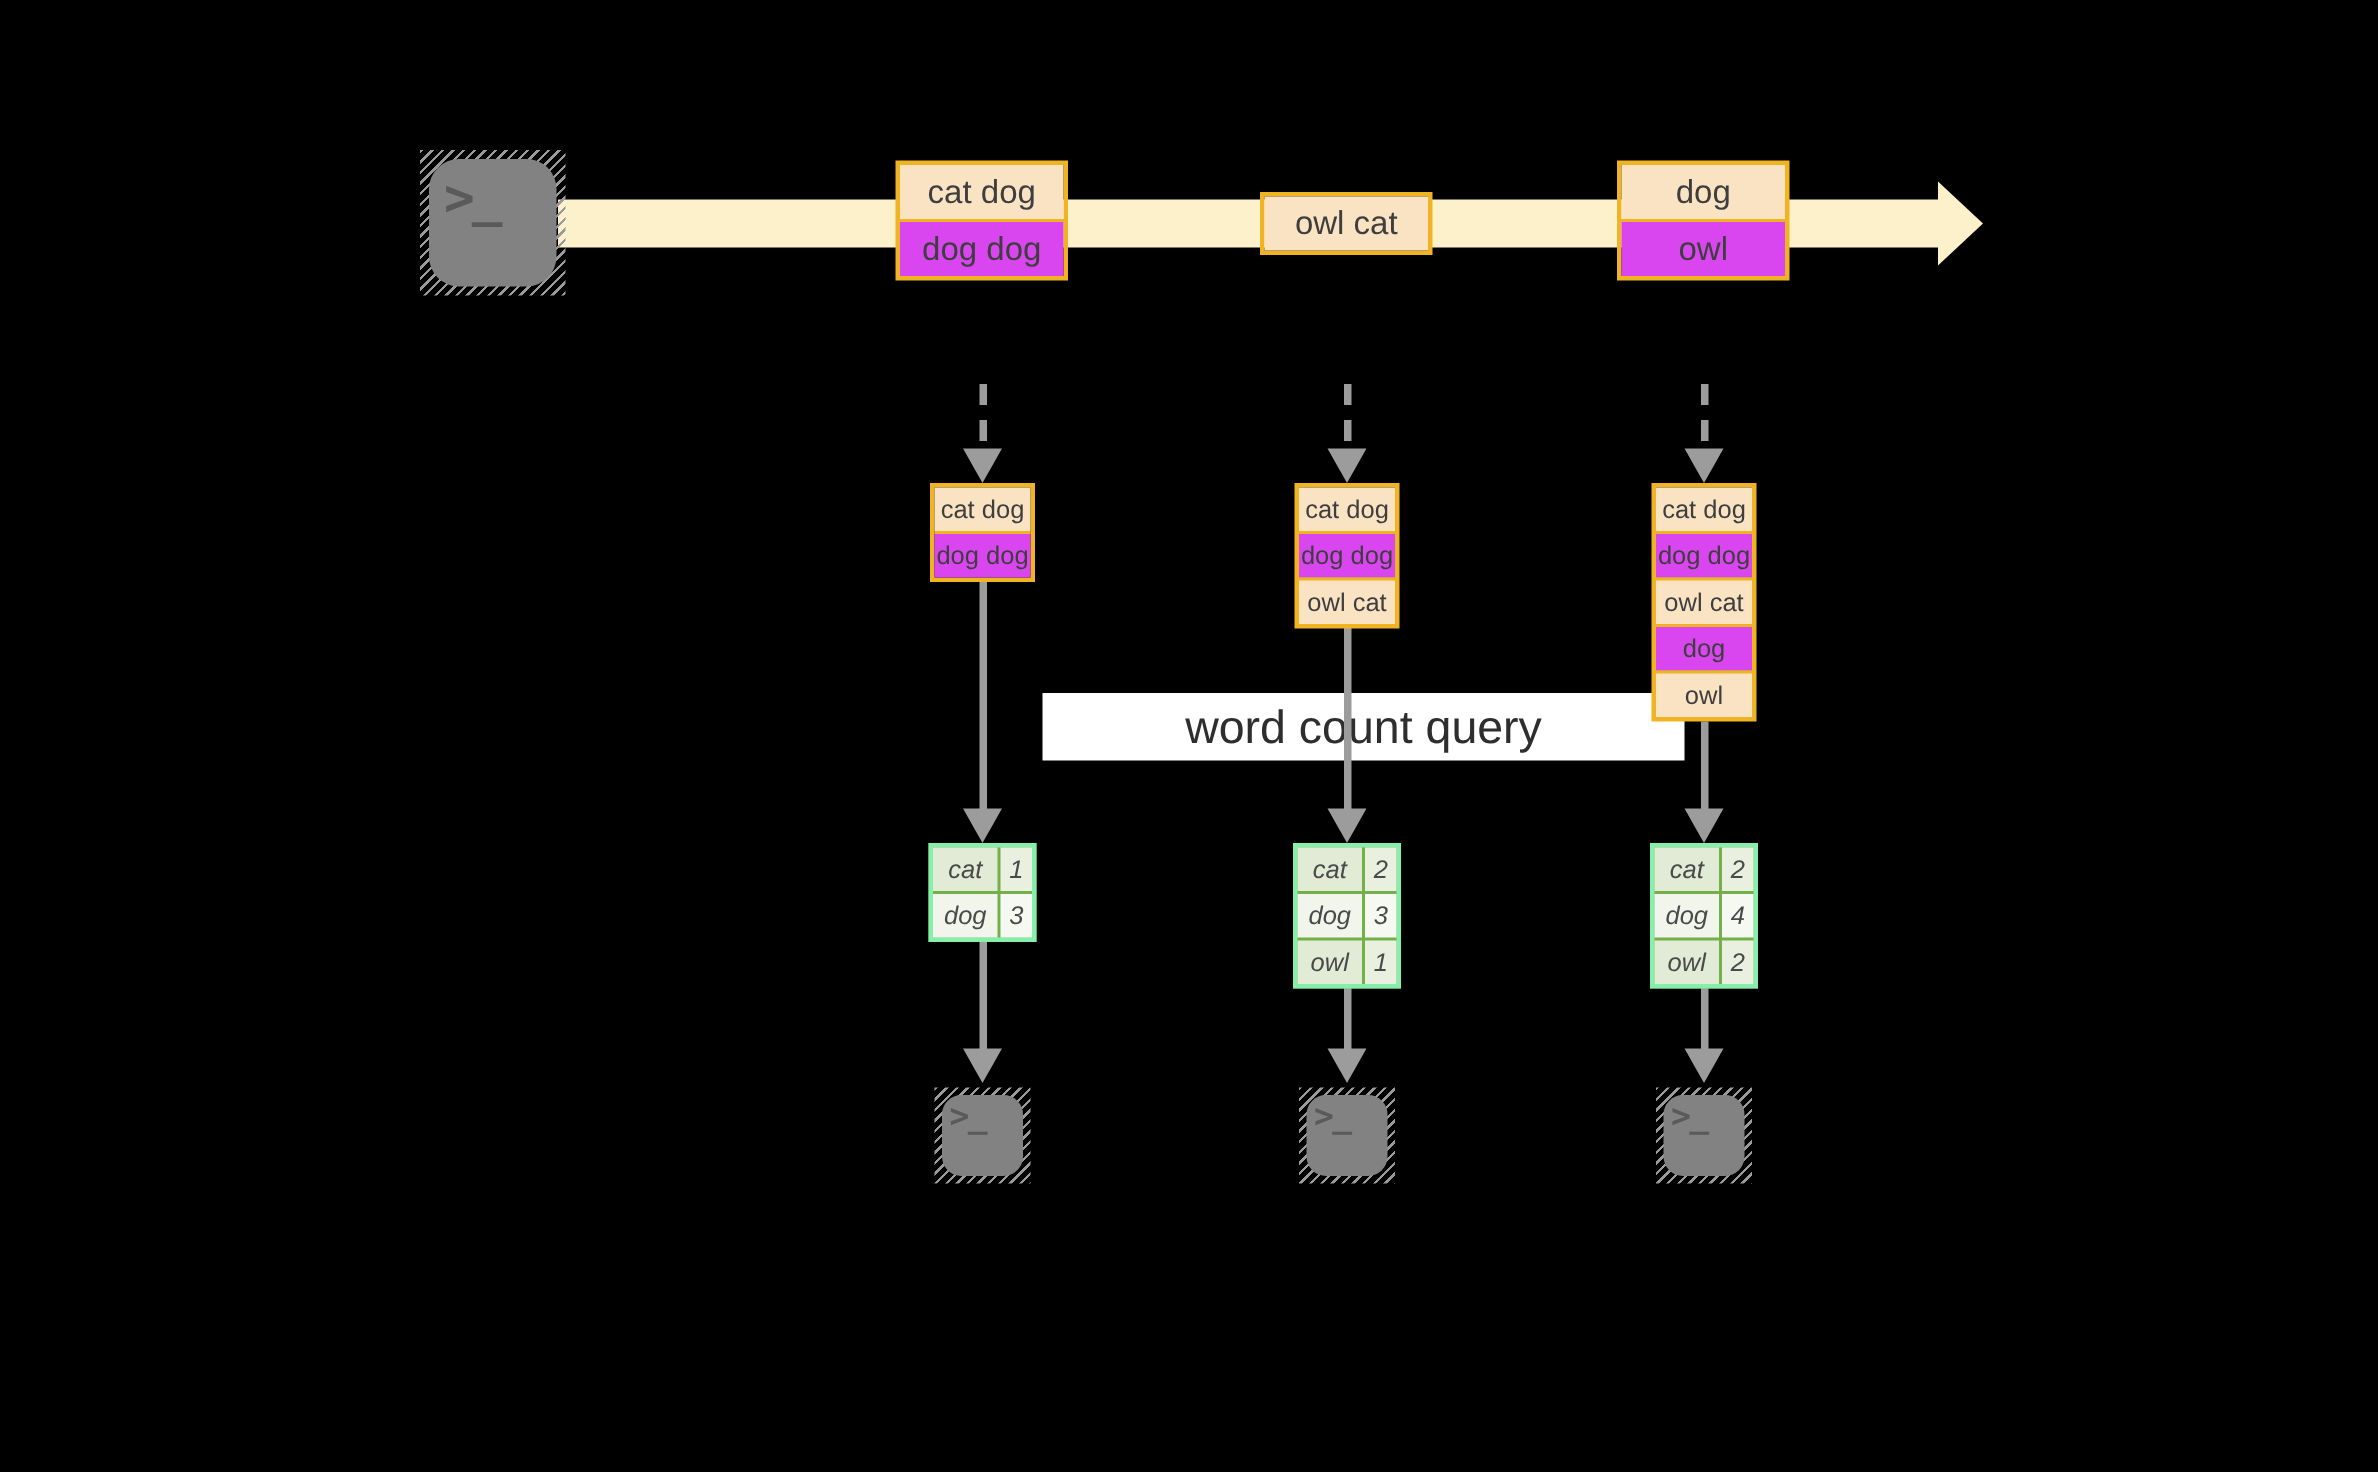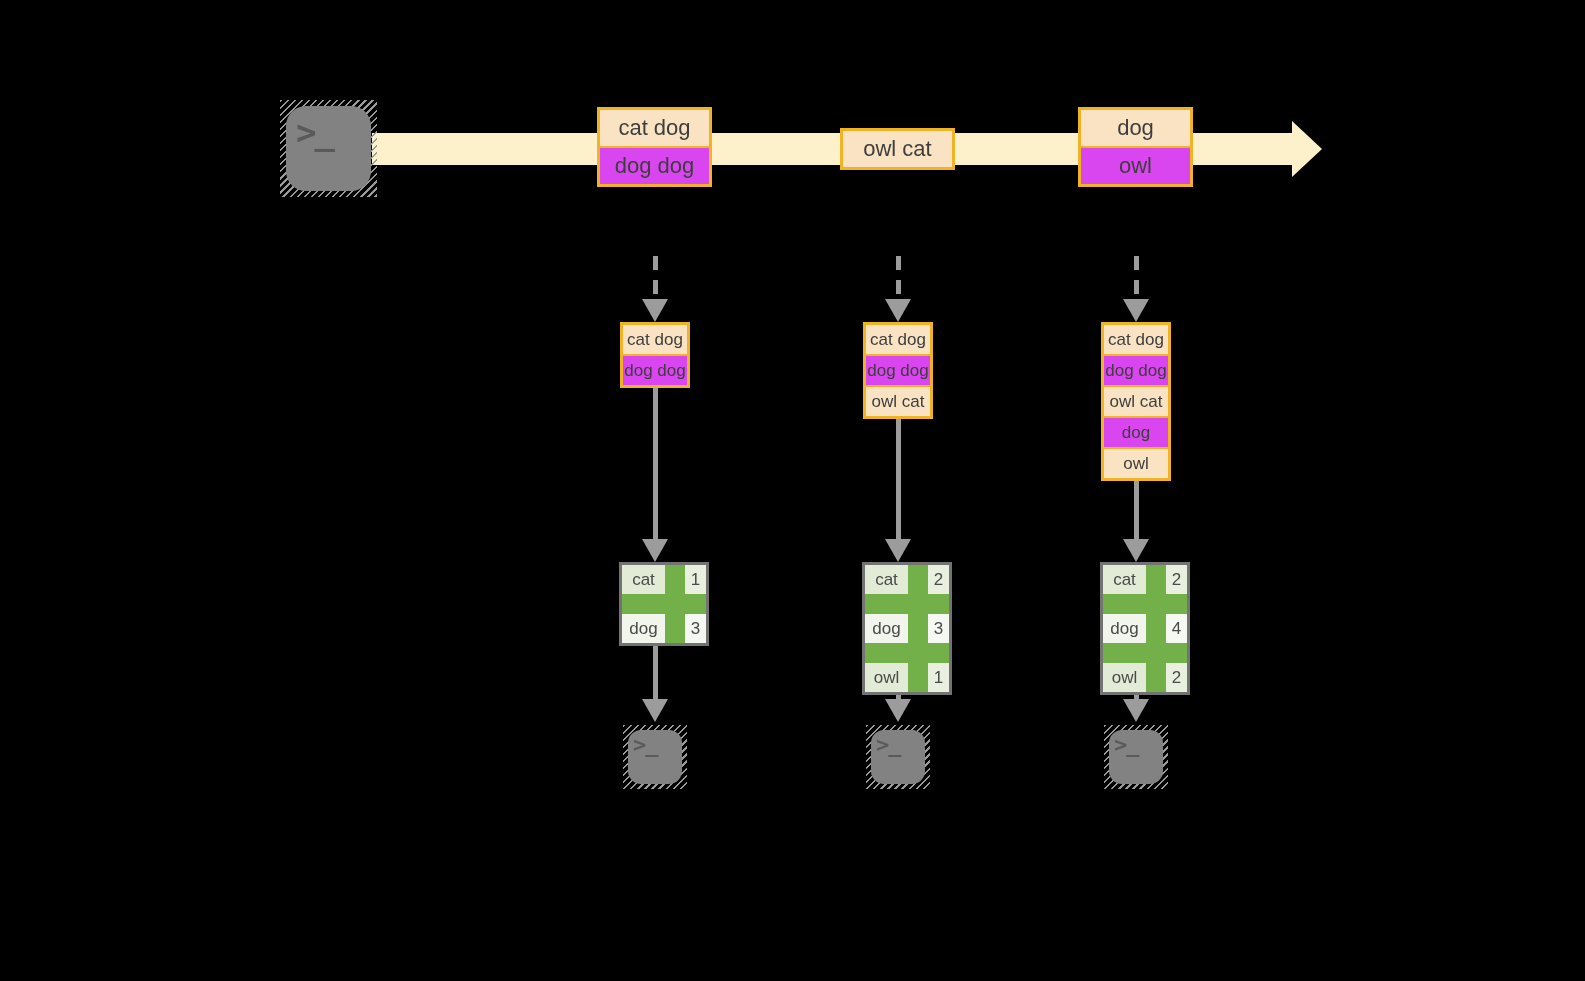--- a/index.html
+++ b/index.html
@@ -44,22 +44,22 @@
   .vshaft{position:absolute;width:5px;background:#9C9C9C;z-index:2;}
   .vshaft.dashed{background:repeating-linear-gradient(to bottom,#9C9C9C 0 14px,transparent 14px 24px);}
   .vhead{position:absolute;width:0;height:0;z-index:2;
       border-left:13px solid transparent;border-right:13px solid transparent;border-top:23px solid #9C9C9C;}
 
   
   .query-band{position:absolute;left:695px;top:462px;width:428px;height:45px;background:#ffffff;z-index:1;
       display:flex;align-items:center;justify-content:center;font-size:31px;color:#2e2e2e;}
 
   
-  .gtable{position:absolute;z-index:3;border:3px solid #737373;background:#74B04A;
-      display:grid;grid-template-columns:43px 21px;gap:20px;}
+  .gtable{position:absolute;z-index:3;border:3px solid #86efac;background:#74B04A;
+      display:grid;grid-template-columns:43px 21px;gap:2px;font-style:italic;}
   .gtable .cell{height:29px;display:flex;align-items:center;justify-content:center;
       font-size:17px;color:#4a4a4a;}
   .gtable .w0{background:#E1EBD6;}
   .gtable .n0{background:#E9F0E0;}
   .gtable .w1{background:#F1F5EC;}
   .gtable .n1{background:#F6F9F2;}
   .gtable.c0{left:619px;top:562px;}
   .gtable.c1{left:862px;top:562px;}
   .gtable.c2{left:1100px;top:562px;}
 </style>
@@ -106,20 +106,21 @@
       <div class="row alt0">owl cat</div>
     </div>
   <div class="obox buffer c2">
       <div class="row alt0">cat dog</div>
       <div class="row alt1">dog dog</div>
       <div class="row alt0">owl cat</div>
       <div class="row alt1">dog</div>
       <div class="row alt0">owl</div>
     </div>
 
+  <div class="query-band">word count query</div>
 
   <div class="vshaft" style="left:652.5px;top:388px;height:152px;"></div>
   <div class="vhead" style="left:642px;top:539px;"></div>
   <div class="vshaft" style="left:895.5px;top:418px;height:122px;"></div>
   <div class="vhead" style="left:885px;top:539px;"></div>
   <div class="vshaft" style="left:1133.5px;top:481px;height:59px;"></div>
   <div class="vhead" style="left:1123px;top:539px;"></div>
 
   <div class="gtable c0">
       <div class="cell w0">cat</div>

